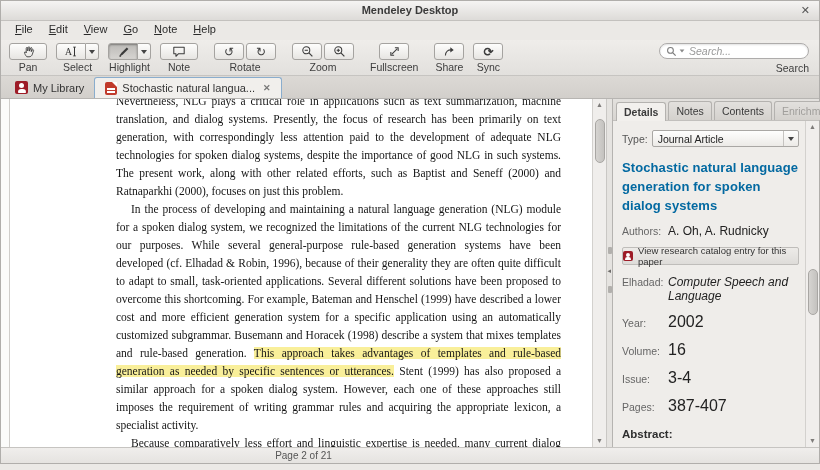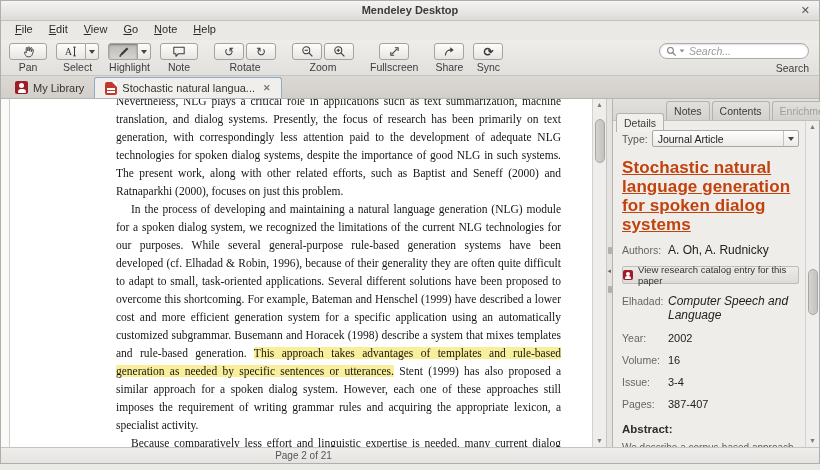--- a/index.html
+++ b/index.html
@@ -65,40 +65,40 @@
 
   .splitter { width:7px; flex:0 0 7px; background:#e5e3e0; border-left:1px solid #c9c7c4; border-right:1px solid #b5b3b0; position:relative; }
   .split-handle { position:absolute; top:148px; left:0; width:5px; height:46px; display:flex; flex-direction:column; align-items:center; justify-content:space-between; }
   .split-handle i { width:4px; height:7px; background:#b2b0ad; border-radius:1px; }
   .split-handle .a { font-style:normal; background:none; font-size:7px; color:#6e6c6a; line-height:7px; }
 
   
   .panel { flex:1; background:#efedea; display:flex; flex-direction:column; min-width:0; }
   .panel-tabs { flex:0 0 21px; display:flex; align-items:flex-end; gap:2px; padding:2px 3px 0; background:linear-gradient(#e3e1de,#d8d5d1); border-bottom:1px solid #c2c0bd; }
   .ptab { font-size:10.5px; color:#3b3b3b; padding:3px 7px 3px; background:linear-gradient(#e2e0dd,#d4d1cd); border:1px solid #b4b2af; border-bottom:none; border-radius:3px 3px 0 0; }
-  .ptab.active { background:#f2f0ed; position:relative; top:12px; }
+  .ptab.active { background:#f2f0ed; position:relative; top:1px;font-weight:bold; }
   .ptab.disabled { color:#a09e9b; }
   .panel-body { flex:1; position:relative; padding:9px 20px 0 9px; overflow:hidden; }
 
   .type-row { display:flex; align-items:center; }
   .type-label { font-size:10.5px; color:#555; margin-right:4px; }
   .type-select { flex:1; height:17px; background:linear-gradient(#fefefd,#eceae7); border:1px solid #a9a7a4; border-radius:2px; display:flex; align-items:center; font-size:10.5px; color:#222; padding-left:5px; }
   .type-select .sel-caret { margin-left:auto; width:15px; height:100%; border-left:1px solid #c5c3c0; display:flex; align-items:center; justify-content:center; }
 
-  .doc-title { font-size:17px; font-weight:bold; color:#c2410c; line-height:19px; margin:11px 0 9px; letter-spacing:.1px;text-decoration:underline; }
+  .doc-title { font-size:13px; font-weight:bold; color:#0369a1; line-height:19px; margin:11px 0 9px; letter-spacing:.1px; }
   .authors-row { font-size:10.5px; color:#666; }
   .authors-row b { font-weight:normal; font-size:12px; color:#222; margin-left:4px; }
   .catalog-btn { margin:9px 0 3px; height:18px; background:linear-gradient(#edebe8,#dedcd9); border:1px solid #bfbdba; border-radius:2px; display:flex; align-items:center; justify-content:center; gap:5px; font-size:9.5px; color:#333; }
   .catalog-btn .mend-logo { width:10px; height:10px; flex:0 0 10px; }
   .catalog-btn .mend-logo::before { left:3px; top:1.5px; width:4px; height:4px; }
   .catalog-btn .mend-logo::after { left:2px; top:6px; width:6px; height:3px; }
 
   .field-row { display:flex; align-items:baseline; margin-top:10px; }
   .field-label { width:46px; flex:0 0 46px; font-size:10.5px; color:#666; }
-  .field-value { font-size:11px; color:#222; }
+  .field-value { font-size:16px; color:#222; }
   .field-value.journal { font-style:italic; font-size:12px; }
 
   .abs-label { margin-top:13px; font-size:11.5px; font-weight:bold; color:#2e2e2e; }
   .abs-text { margin-top:6px; font-size:10px; line-height:13px; color:#5c5c5c; }
 
   .panel-scroll { position:absolute; right:0; top:0; bottom:0; width:14px; background:#f0eeec; border-left:1px solid #d3d1ce; }
 
   
   .statusbar { flex:0 0 16px; background:linear-gradient(#f0eeec,#e5e3e0); border-top:1px solid #c6c4c1; position:relative; }
   .page-indicator { position:absolute; left:0; width:605px; text-align:center; font-size:10px; color:#555; line-height:15px; }

